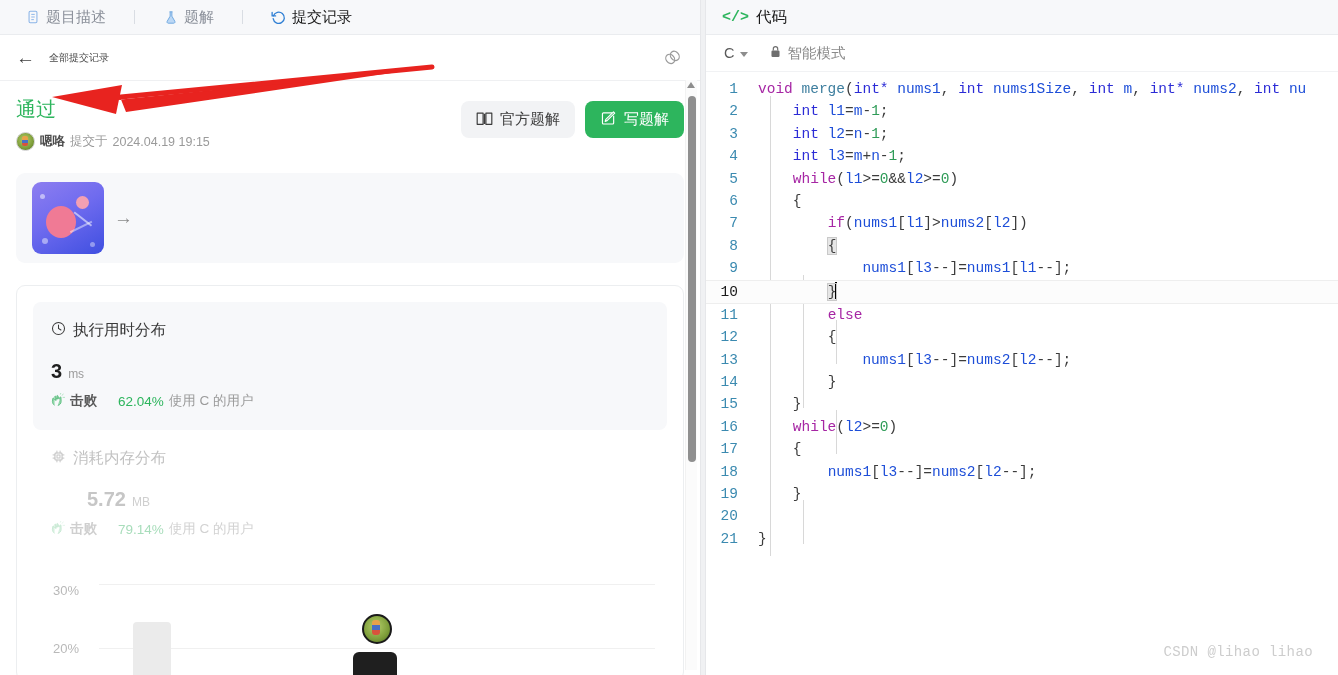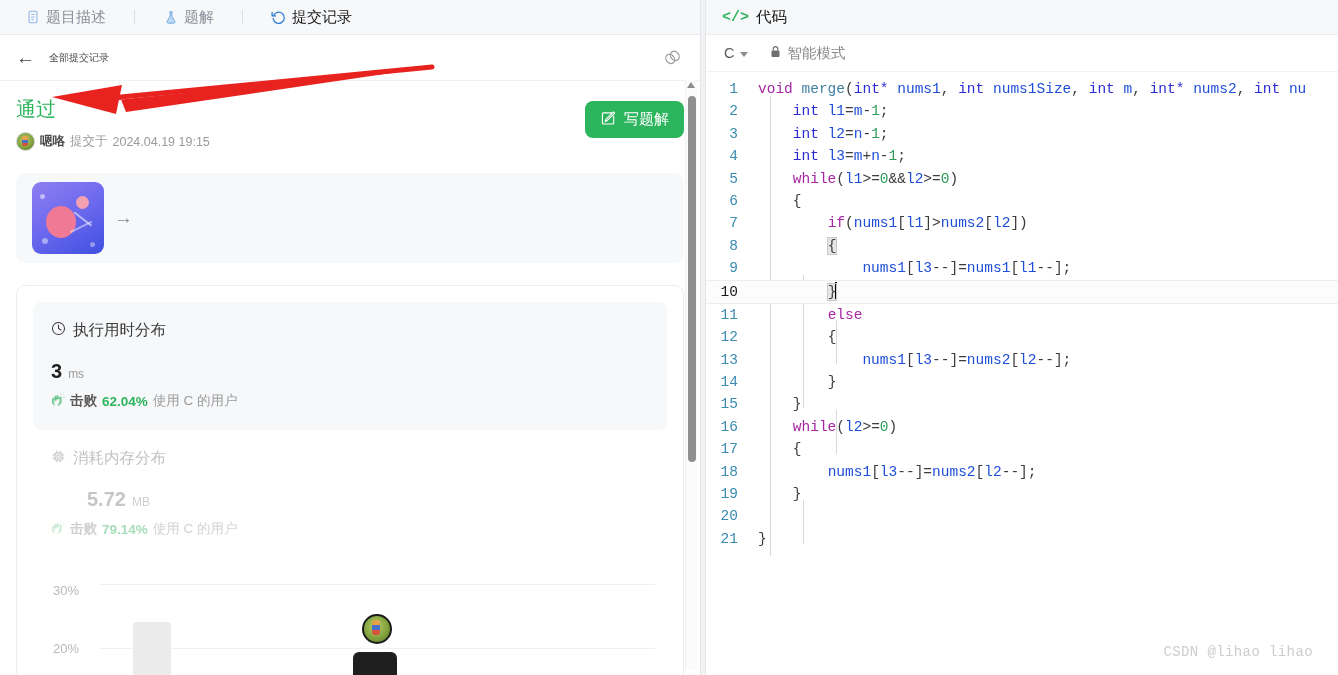--- a/index.html
+++ b/index.html
@@ -259,21 +259,21 @@
     margin-top: 9px;
     font-size: 13.5px;
     color: #9b9b9b;
     display: flex;
     align-items: center;
     gap: 5px;
   }
   .stat-block.plain .stat-beat { color: #d2d2d2; }
   .stat-beat .beat-label { color: #5a5a5a; font-weight: 600; }
   .stat-block.plain .stat-beat .beat-label { color: #cfcfcf; }
-  .stat-beat .pct { color: #2db55d; font-weight: 700; }
+  .stat-beat .pct { color: #2db55d; font-weight: 400; margin-left: 16px; }
   .stat-block.plain .stat-beat .pct { color: #a8ddbb; }
   .clap {
     font-size: 13px;
     filter: grayscale(0);
   }
   .stat-block.plain .clap { opacity: .35; }
 
   
   .chart-wrap {
     position: relative;
@@ -553,20 +553,28 @@
         <div class="status-left">
           <div class="status-text">通过</div>
           <div class="submitter">
             <span class="avatar-sm"></span>
             <b>嗯咯</b>
             <span>提交于</span>
             <span>2024.04.19 19:15</span>
           </div>
         </div>
         <div class="btn-group">
+          <div class="btn btn-secondary">
+            <span>
+              <svg width="17" height="15" viewBox="0 0 18 16">
+                  <path d="M1.2 2.2h6.3v12H1.2zM10.5 2.2h6.3v12h-6.3zM9 2.8v11" fill="none" stroke="#3c3c3c" stroke-width="1.25" stroke-linejoin="round"></path>
+                </svg>
+            </span>
+            <span>官方题解</span>
+          </div>
           <div class="btn btn-primary">
             <span>
               <svg width="17" height="16" viewBox="0 0 18 18">
                   <path d="M14.6 2.1 16 3.5 7.4 12l-2.2.8.8-2.2z" fill="none" stroke="#fff" stroke-width="1.3" stroke-linejoin="round"></path>
                   <path d="M13.2 3.2H3.3c-.6 0-1.1.5-1.1 1.1v10.4c0 .6.5 1.1 1.1 1.1h10.4c.6 0 1.1-.5 1.1-1.1V6.5" fill="none" stroke="#fff" stroke-width="1.3" stroke-linejoin="round"></path>
                 </svg>
             </span>
             <span>写题解</span>
           </div>
         </div>

